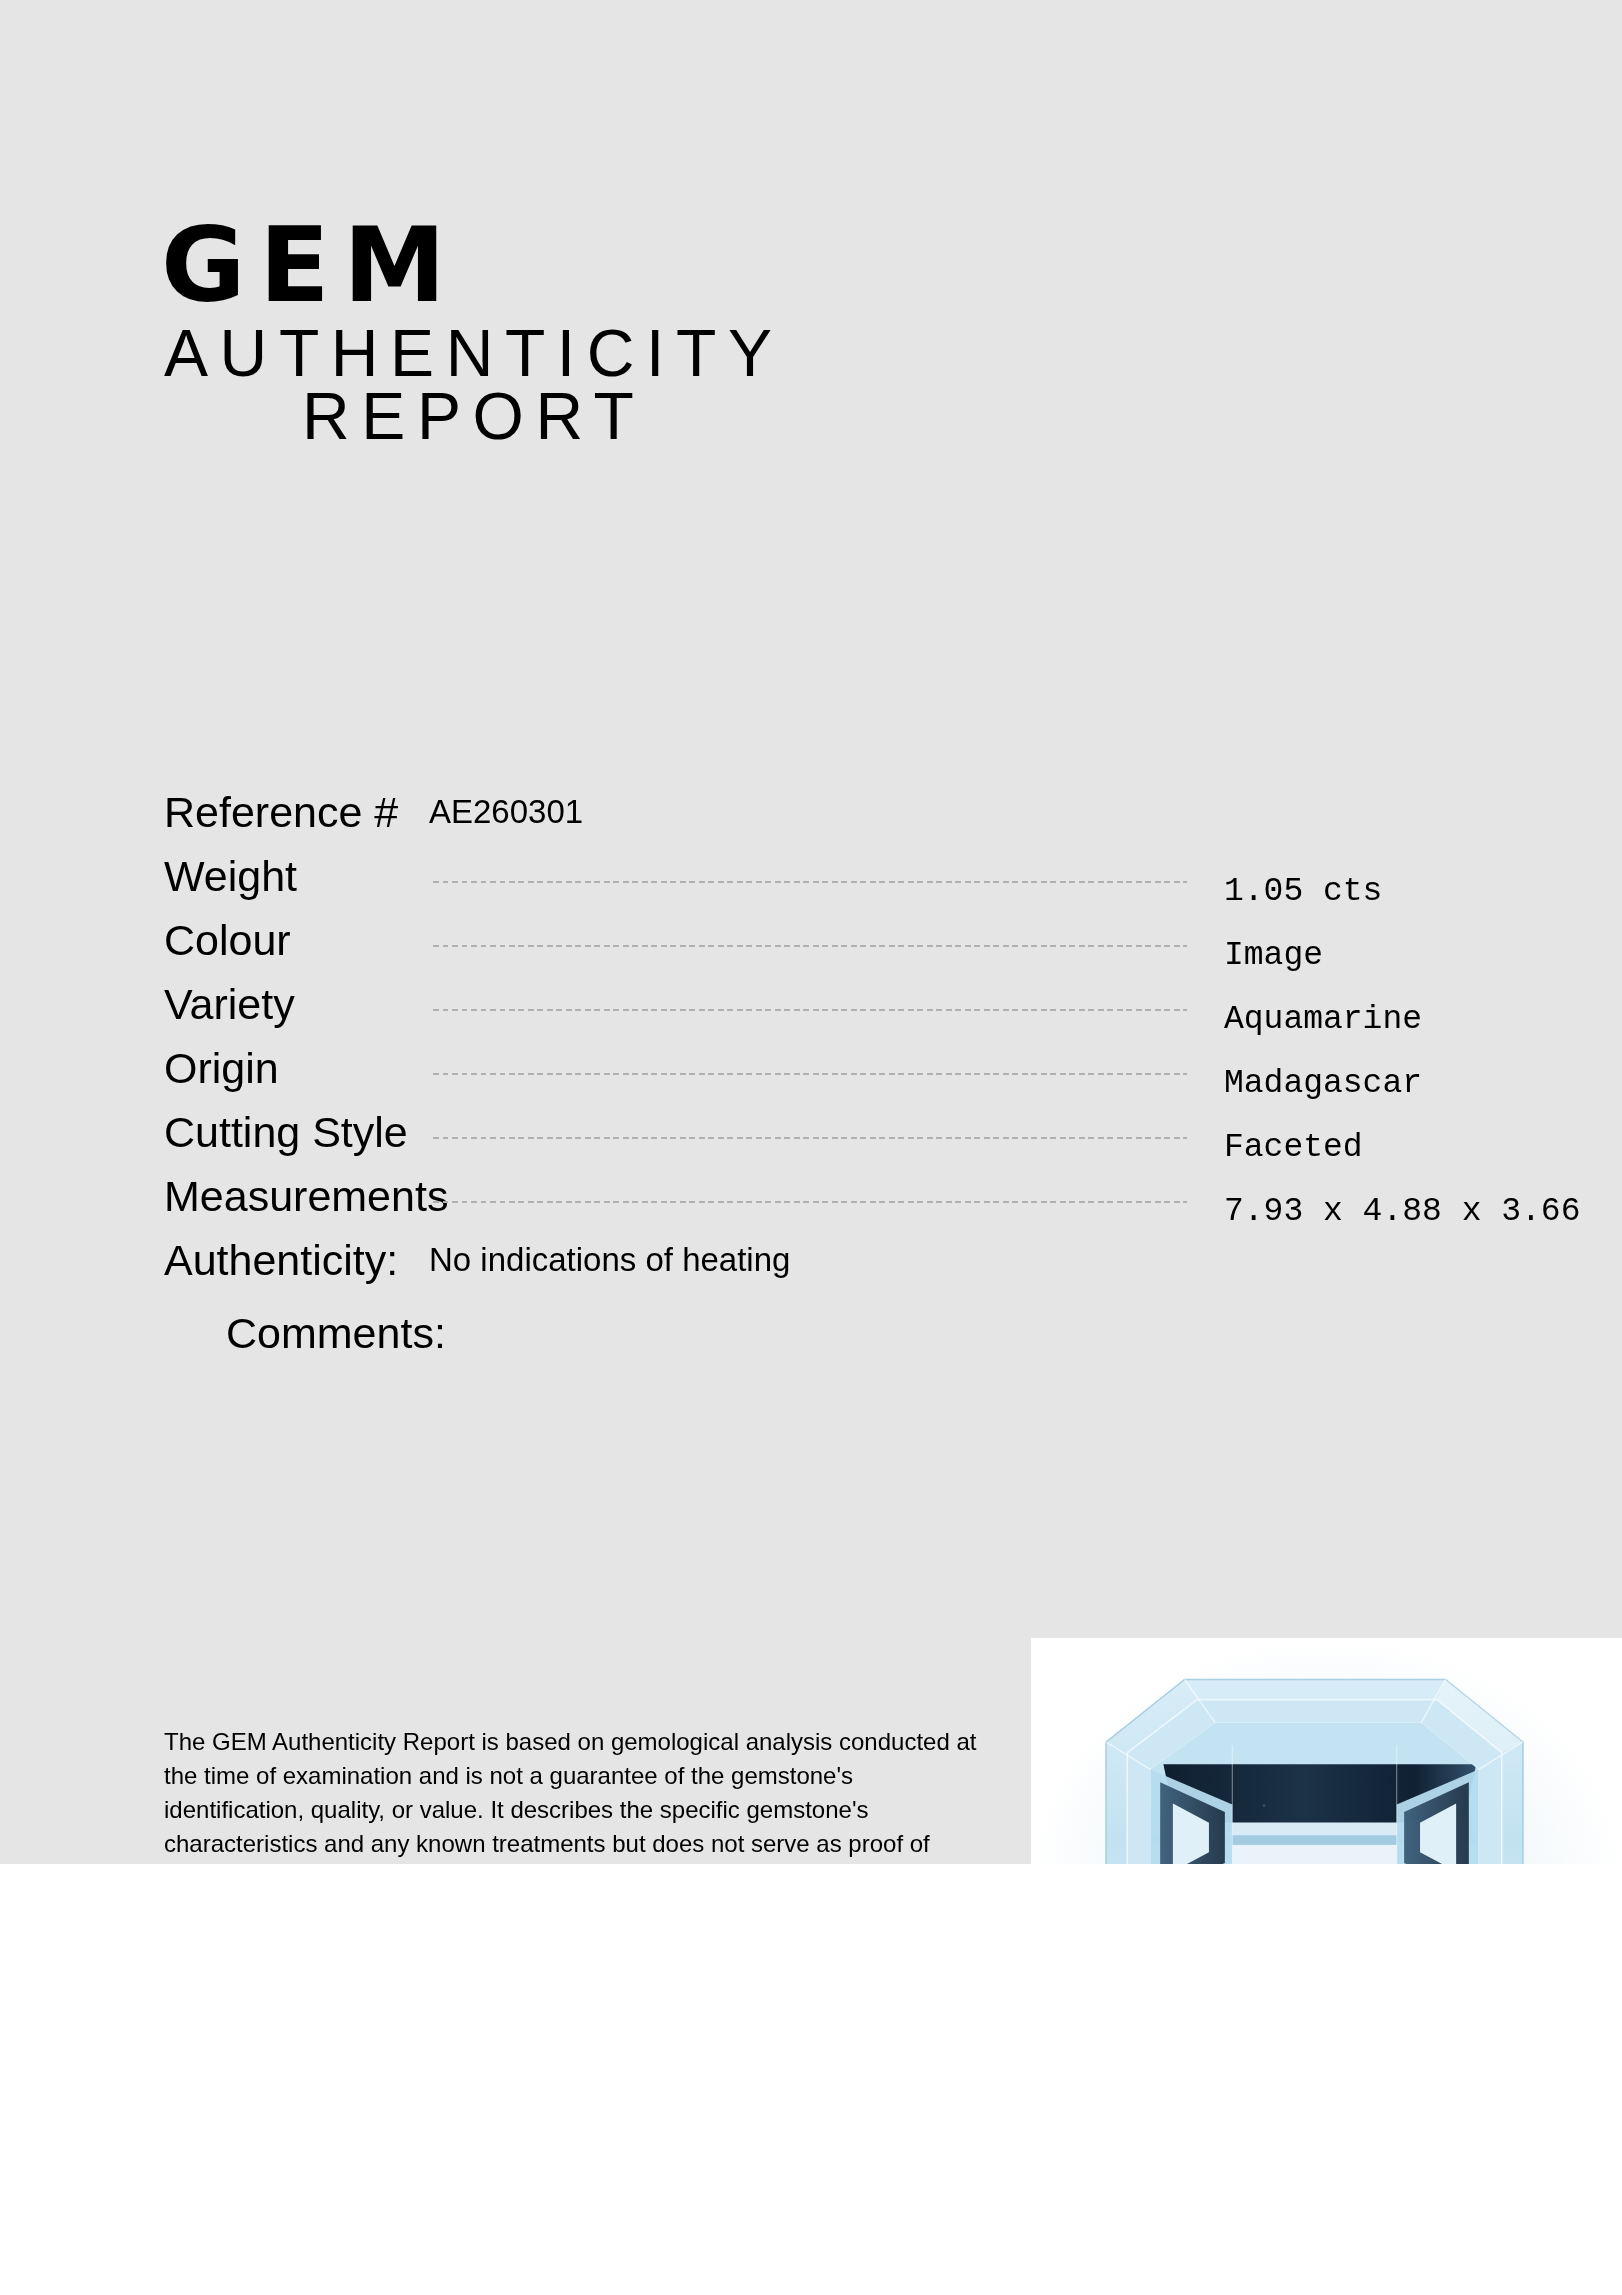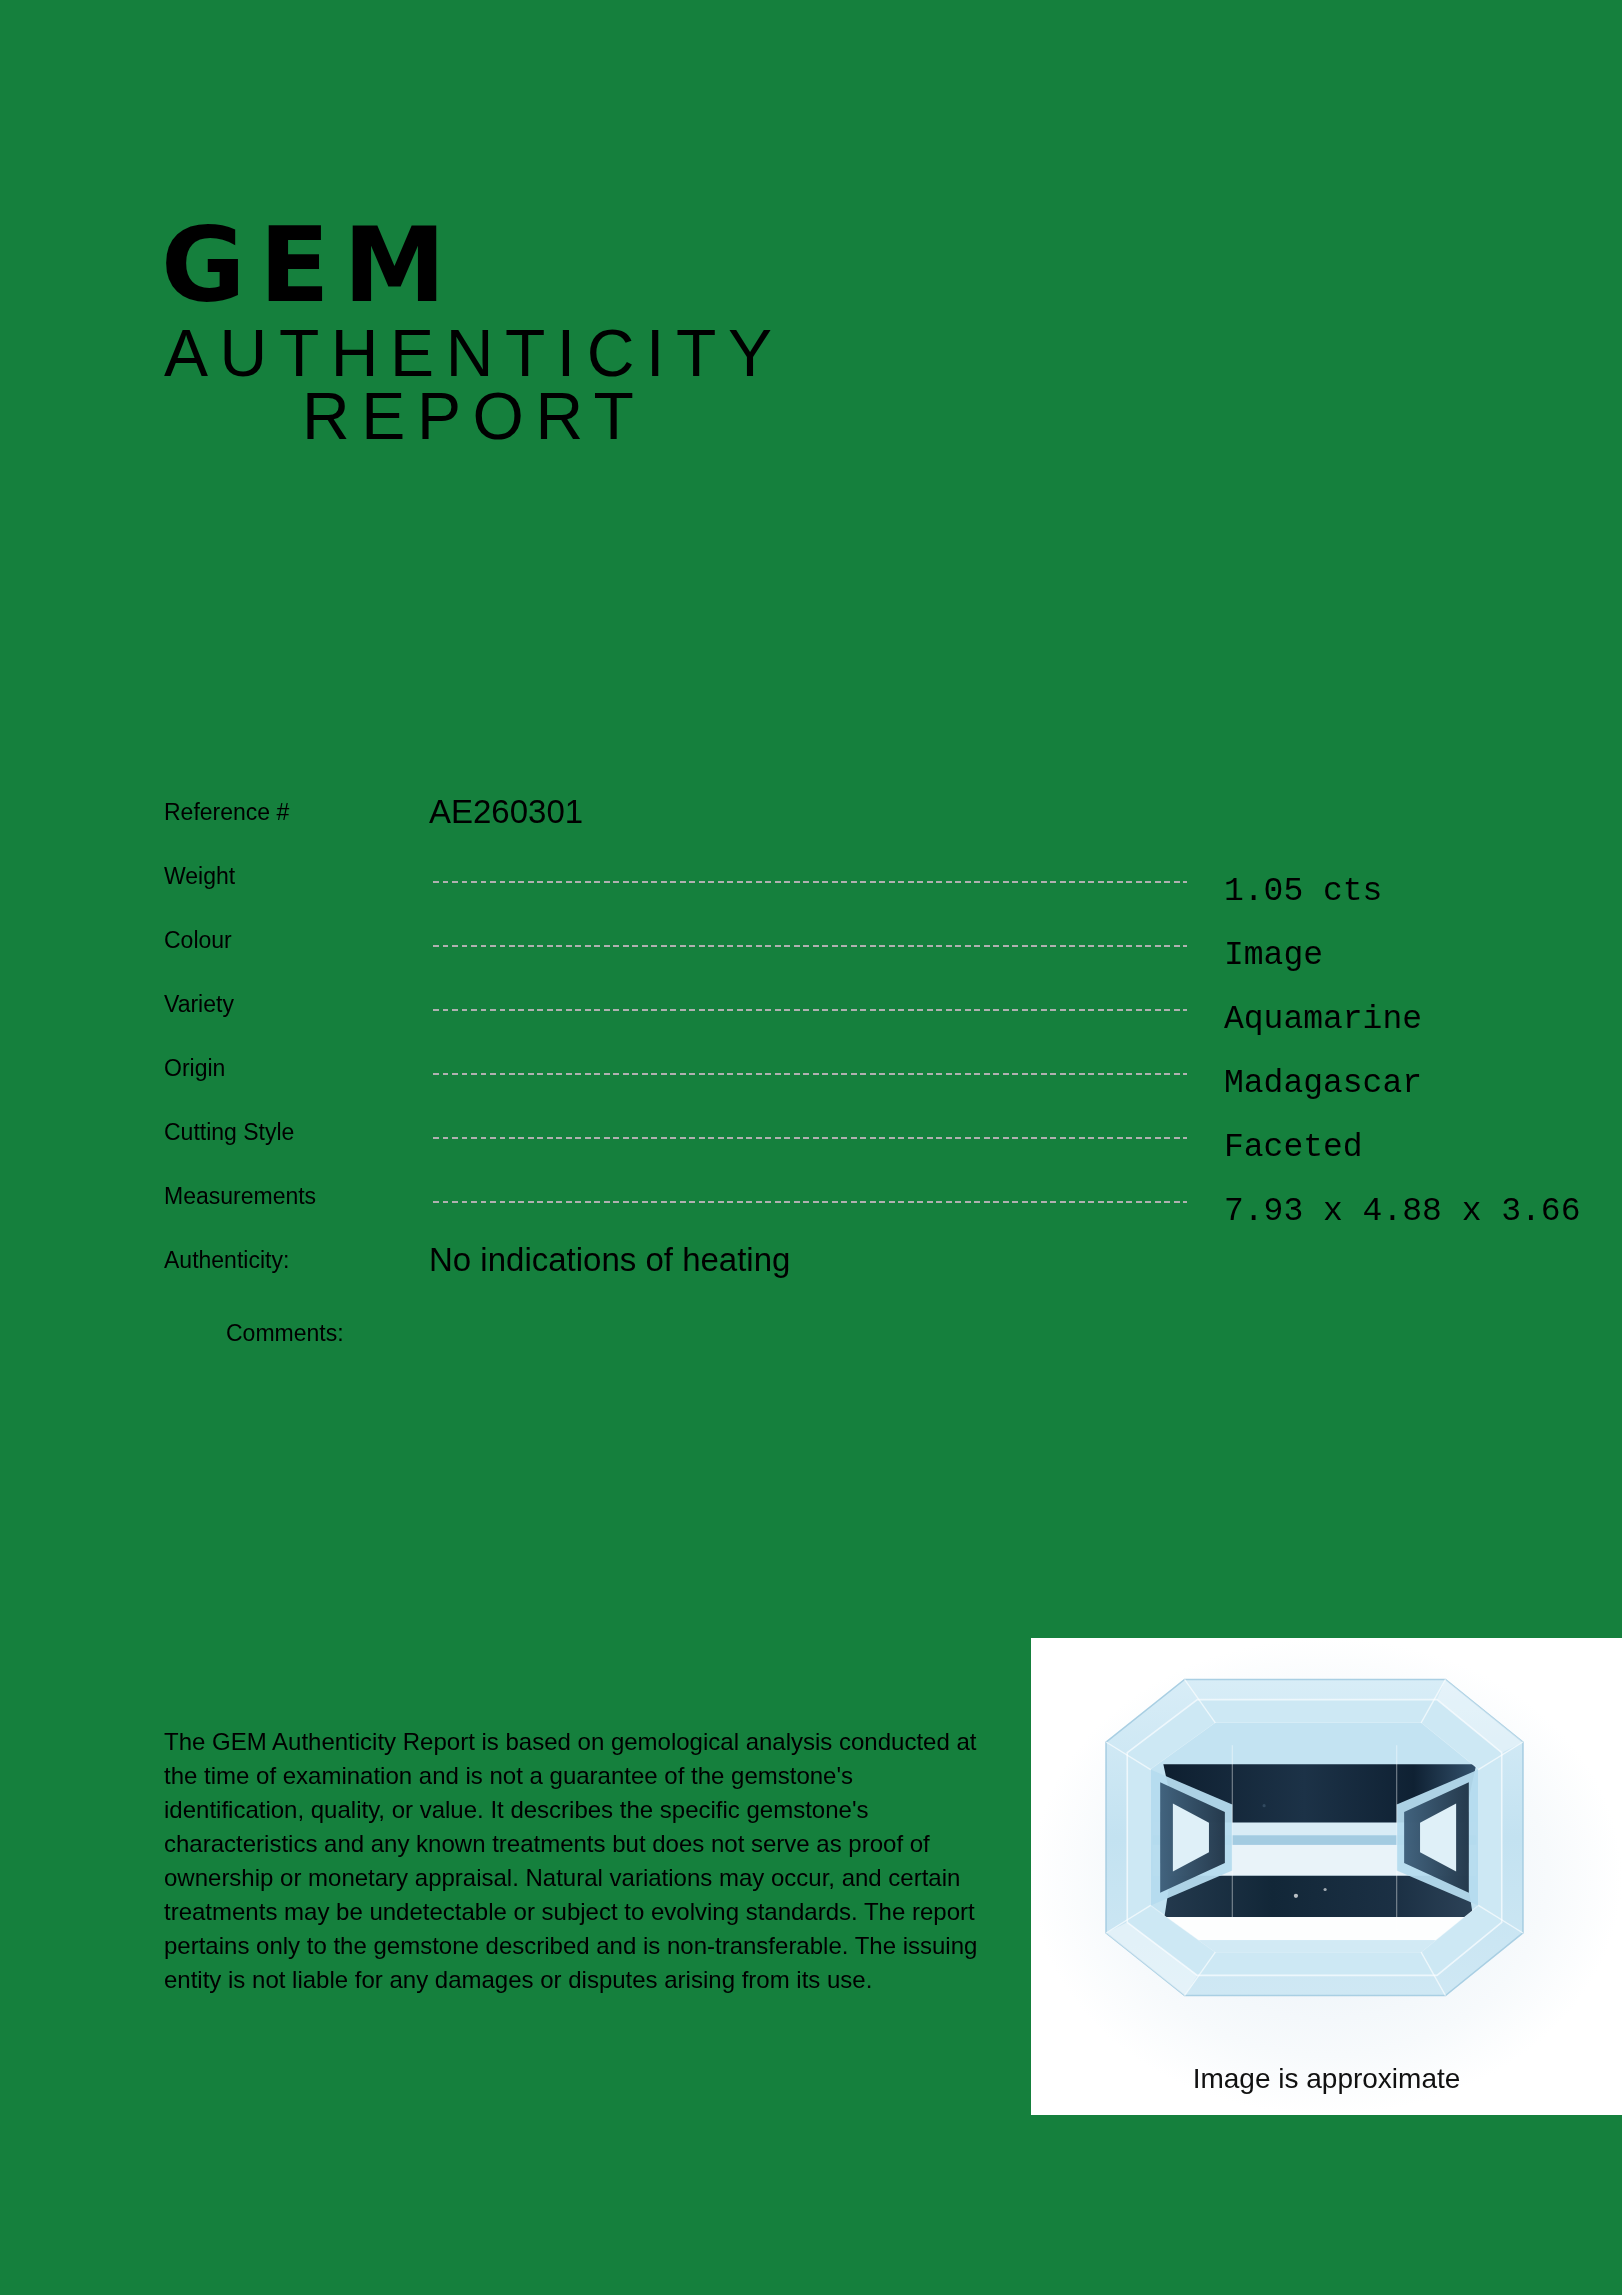--- a/index.html
+++ b/index.html
@@ -1,20 +1,20 @@
 <!DOCTYPE html>
 <html style="font-size:8.4px"><head>
 <meta charset="utf-8">
 <style>
   html,body{margin:0;padding:0;background:#ffffff;}
   #page{
     position:relative;
     width:1622px;
-    height:2295px;
-    background:#15803d;
+    height:1864px;
+    background:#e5e5e5;
     overflow:hidden;
     font-family:"Liberation Sans", sans-serif;
     color:#000000;
   }
   
   .gem-title{
     position:absolute;
     left:161px;
     top:214px;
     font-family:"DejaVu Sans", sans-serif;
@@ -50,21 +50,21 @@
   }
   .field-row.indent .f-label{margin-left:62px;}
   .field-row.comments-gap{margin-top:9.5px;}
   .f-label{
     position:absolute;
     left:0;
     top:0;
     height:64px;
     display:flex;
     align-items:center;
-    font-size:23px;
+    font-size:43px;
     color:#000000;
     white-space:nowrap;
     text-align:right;
   }
   .f-leader{
     display:none;
     position:absolute;
     left:269px;
     width:754px;
     top:37px;

